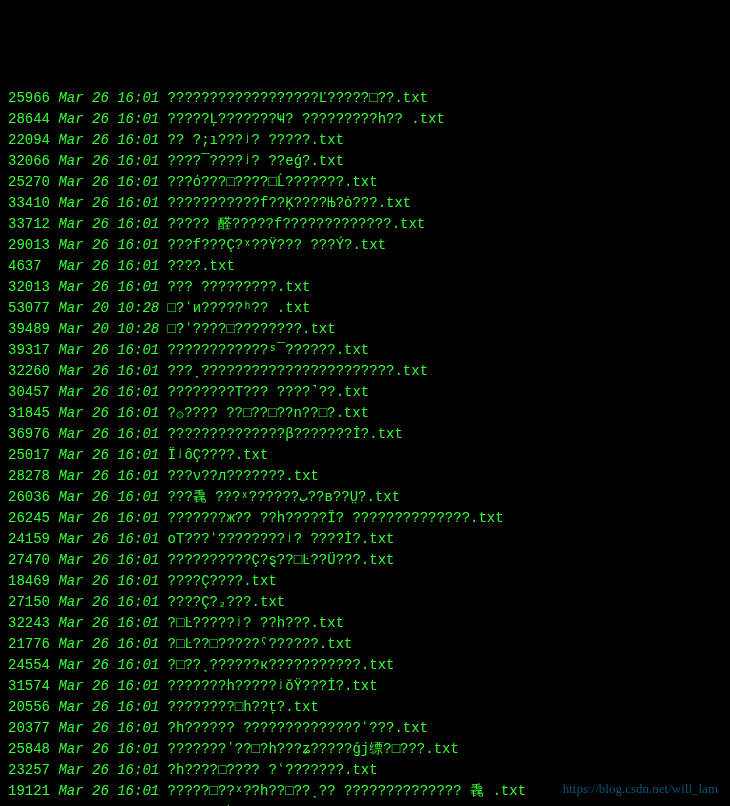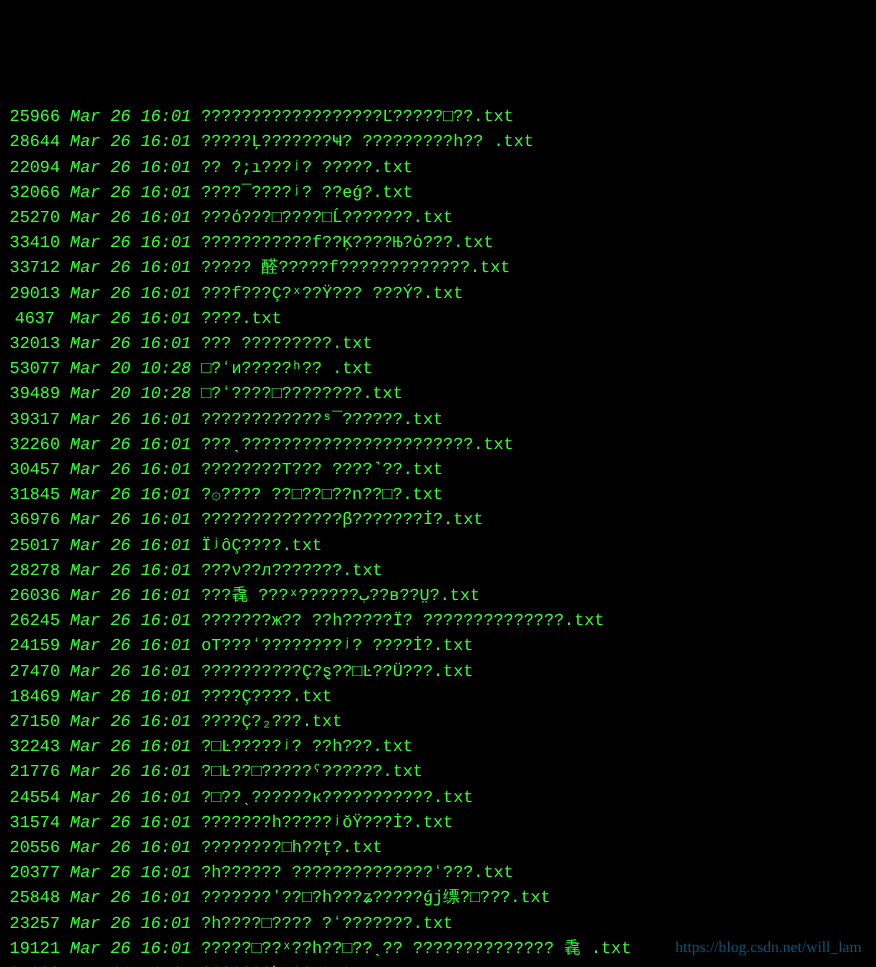--- a/index.html
+++ b/index.html
@@ -22,21 +22,21 @@
     }
     .terminal-output {
       color: #33ff33;
     }
     .line {
       display: block;
     }
     .size {
       display: inline-block;
       width: 5ch;
-      text-align: center;
+      text-align: left;
     }
     .date {
       display: inline-block;
       margin-left: 1ch;
       font-style: italic;
     }
     .filename {
       display: inline-block;
       margin-left: 1ch;
     }

